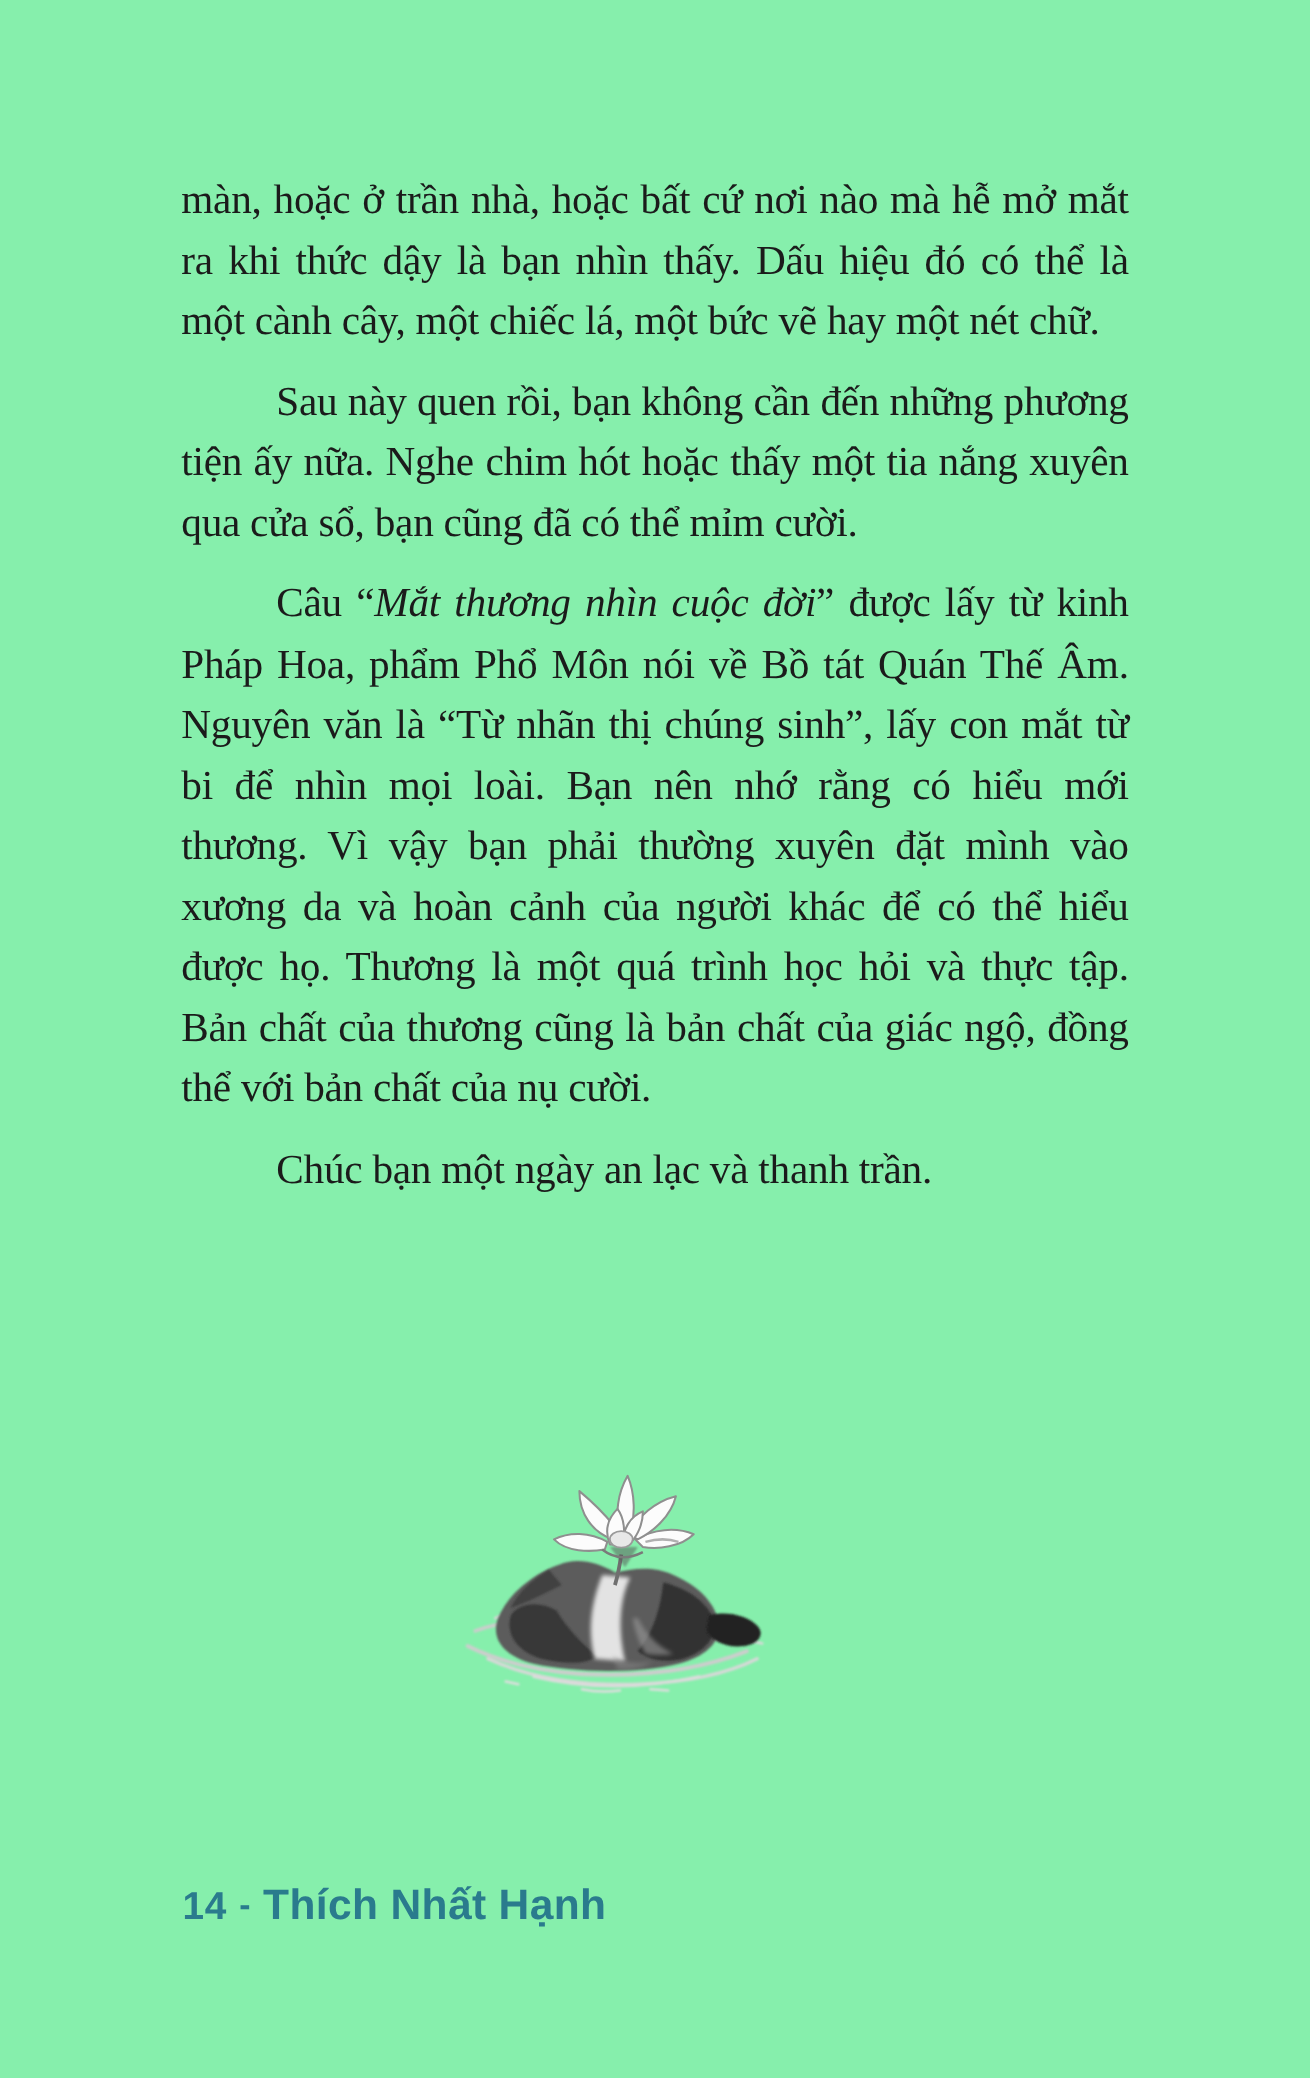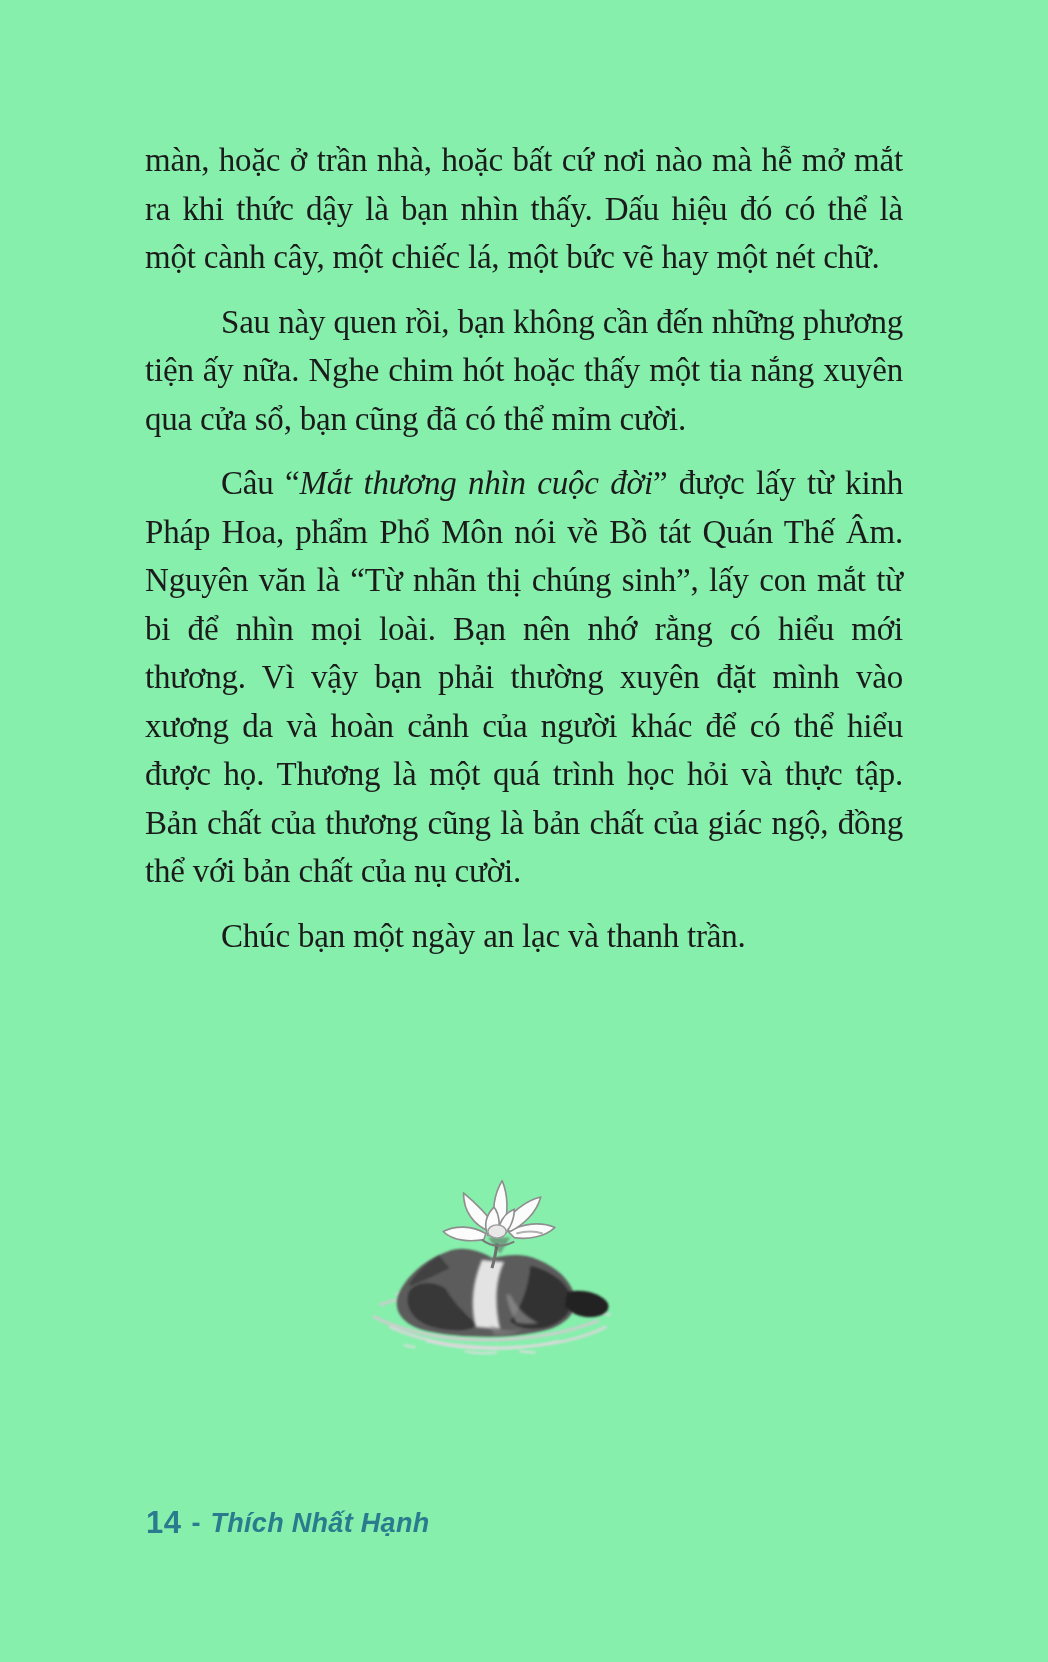--- a/index.html
+++ b/index.html
@@ -38,21 +38,21 @@
   .footer {
     position: absolute;
     left: 146px; top: 1505px;
     display: flex; align-items: center;
     font-family: "Liberation Sans", "DejaVu Sans", sans-serif;
     color: #2a7b8d;
     white-space: nowrap;
   }
   .footer .page-number { font-size: 31px; font-weight: bold; letter-spacing: 0.5px; }
   .footer .separator   { font-size: 27px; font-weight: 600; margin: 0 10px 0 10px; }
-  .footer .author      { font-size: 27px; font-weight: 600; letter-spacing: 0.3px; font-style: italic; }
+  .footer .author      { font-size: 34px; font-weight: 600; letter-spacing: 0.3px; }
 </style>
 </head>
 <body>
 
 <div class="page">
 
   <div class="text-column" id="paragraphs">
       <p class="para" style="color: rgb(27, 27, 27);"><span>màn, hoặc ở trần nhà, hoặc bất cứ nơi nào mà hễ mở mắt ra khi thức dậy là bạn nhìn thấy. Dấu hiệu đó có thể là một cành cây, một chiếc lá, một bức vẽ hay một nét chữ.</span></p>
       <p class="para indent" style="color: rgb(27, 27, 27);"><span>Sau này quen rồi, bạn không cần đến những phương tiện ấy nữa. Nghe chim hót hoặc thấy một tia nắng xuyên qua cửa sổ, bạn cũng đã có thể mỉm cười.</span></p>
       <p class="para indent" style="color: rgb(27, 27, 27);"><span>Câu “</span><em>Mắt thương nhìn cuộc đời</em><span>” được lấy từ kinh Pháp Hoa, phẩm Phổ Môn nói về Bồ tát Quán Thế Âm. Nguyên văn là “Từ nhãn thị chúng sinh”, lấy con mắt từ bi để nhìn mọi loài. Bạn nên nhớ rằng có hiểu mới thương. Vì vậy bạn phải thường xuyên đặt mình vào xương da và hoàn cảnh của người khác để có thể hiểu được họ. Thương là một quá trình học hỏi và thực tập. Bản chất của thương cũng là bản chất của giác ngộ, đồng thể với bản chất của nụ cười.</span></p>

